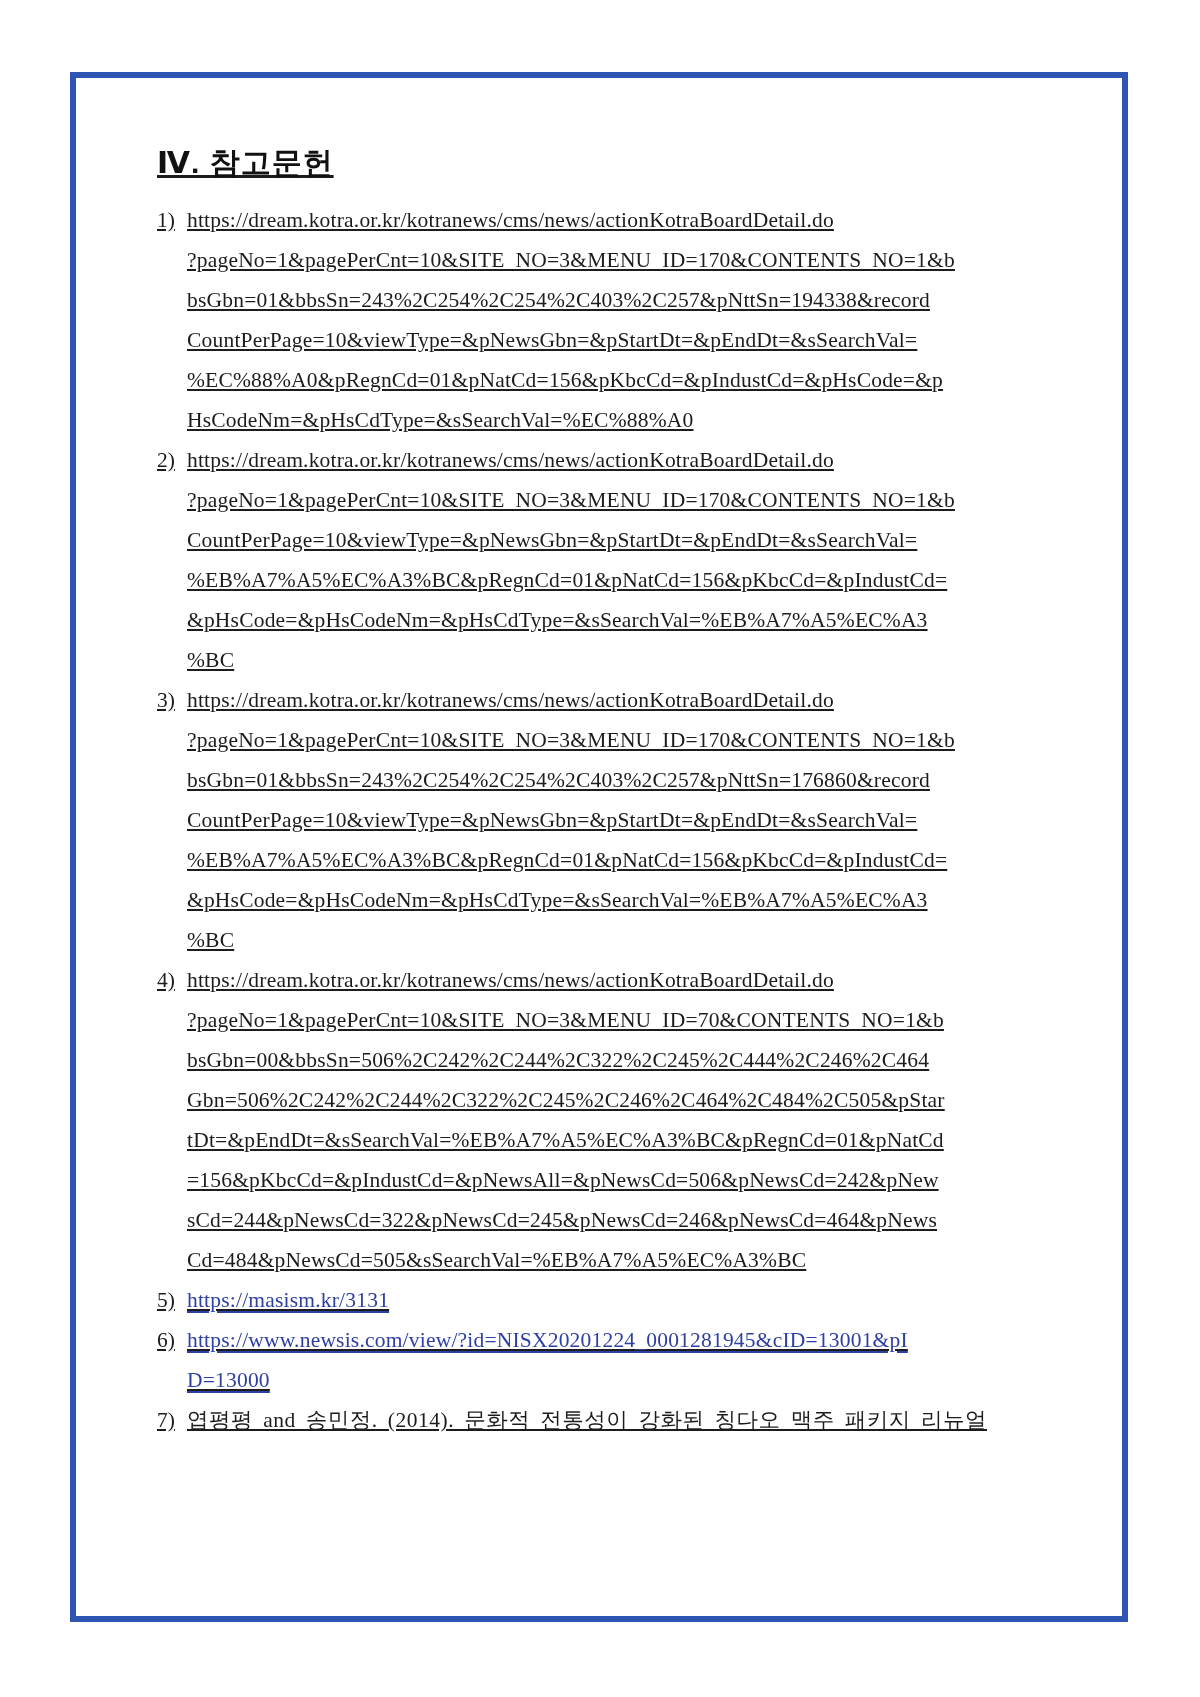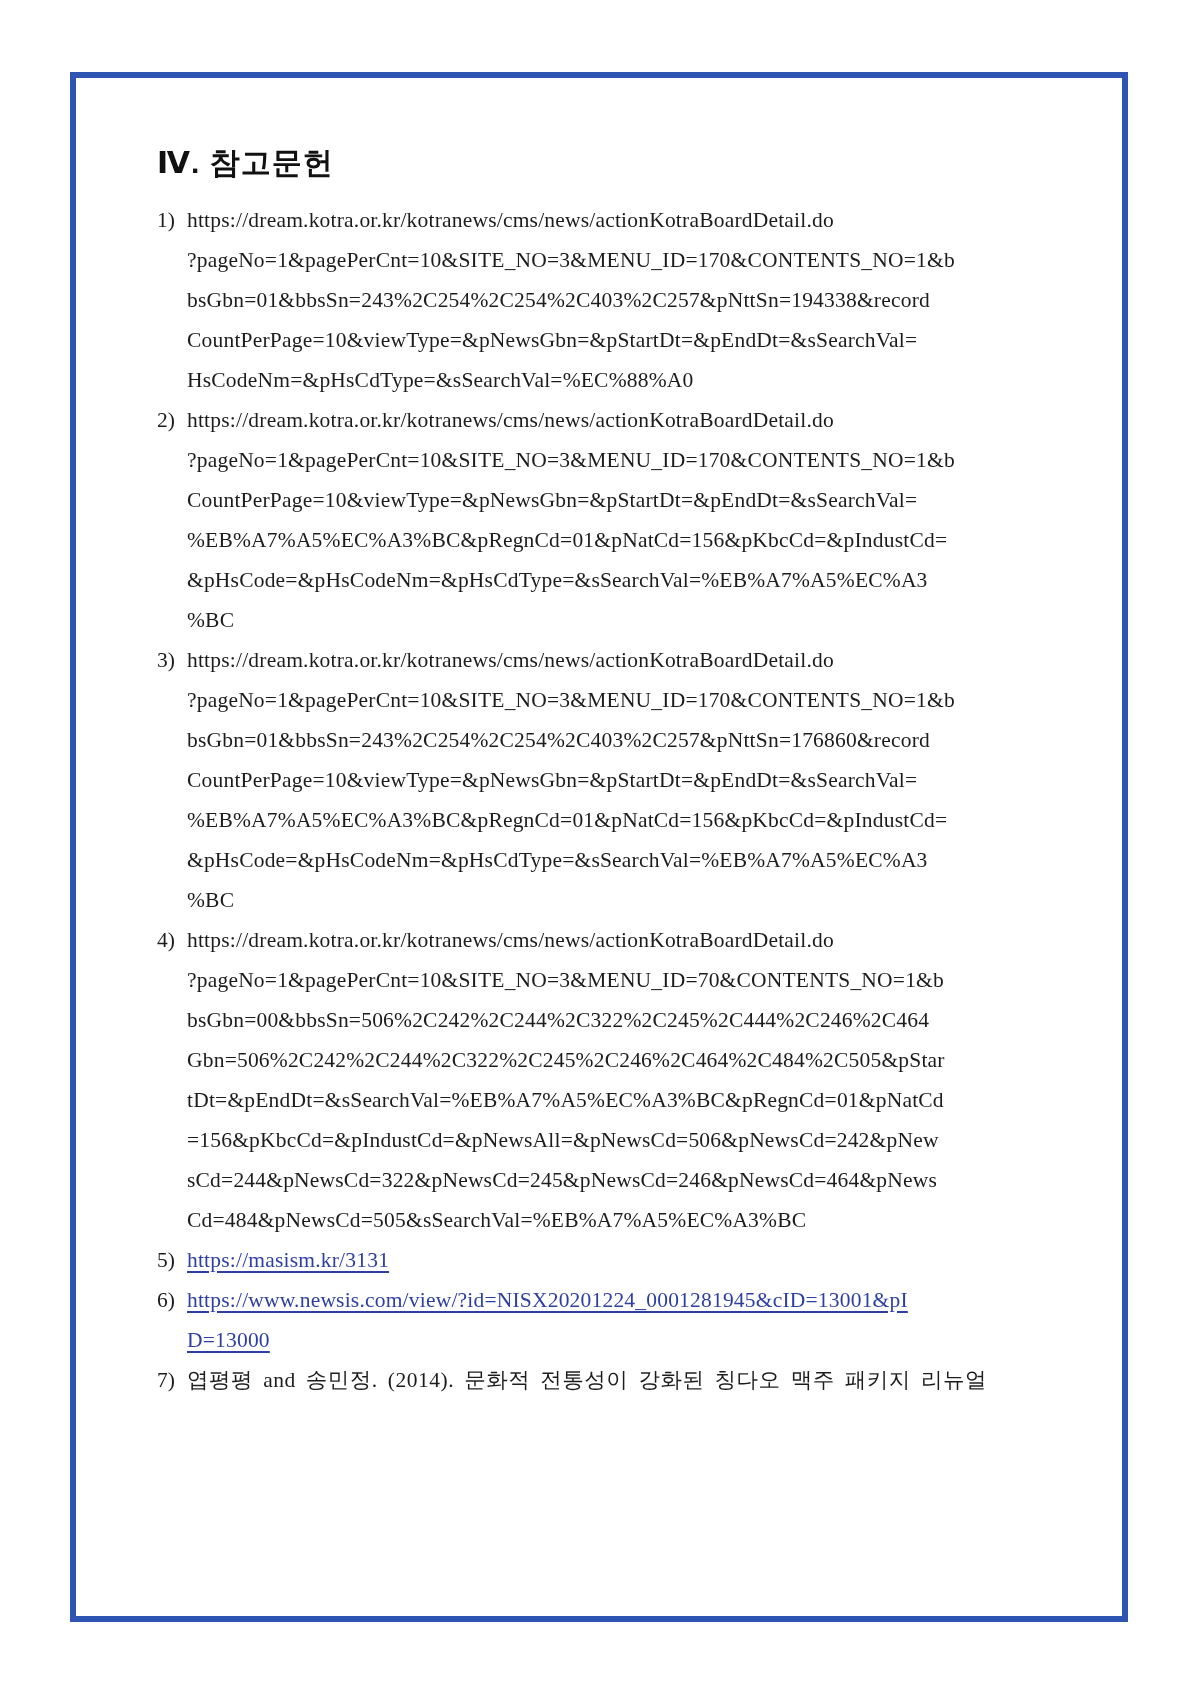--- a/index.html
+++ b/index.html
@@ -18,20 +18,21 @@
     position: absolute;
     left: 70px;
     top: 72px;
     width: 1058px;
     height: 1550px;
     box-sizing: border-box;
     border: 6px solid var(--border-blue, #2e54b4);
     background: #ffffff;
     padding: 66px 0 0 81px;
     overflow: hidden;
+    text-decoration: underline;
   }
   .doc-heading {
     font-family: "Liberation Sans", "DejaVu Sans", sans-serif;
     font-size: 30px;
     font-weight: 700;
     letter-spacing: 1px;
     color: #111111;
     line-height: 38px;
   }
   .ref-list {
@@ -74,20 +75,21 @@
 <div class="frame">
   <div class="doc-heading">Ⅳ. 참고문헌</div>
   <div class="ref-list">
       <div class="ref-item">
         <span class="ref-num">1)</span>
         <div class="ref-lines">
           <div class="ref-line">https://dream.kotra.or.kr/kotranews/cms/news/actionKotraBoardDetail.do</div>
           <div class="ref-line">?pageNo=1&amp;pagePerCnt=10&amp;SITE_NO=3&amp;MENU_ID=170&amp;CONTENTS_NO=1&amp;b</div>
           <div class="ref-line">bsGbn=01&amp;bbsSn=243%2C254%2C254%2C403%2C257&amp;pNttSn=194338&amp;record</div>
           <div class="ref-line">CountPerPage=10&amp;viewType=&amp;pNewsGbn=&amp;pStartDt=&amp;pEndDt=&amp;sSearchVal=</div>
+          <div class="ref-line">%EC%88%A0&amp;pRegnCd=01&amp;pNatCd=156&amp;pKbcCd=&amp;pIndustCd=&amp;pHsCode=&amp;p</div>
           <div class="ref-line">HsCodeNm=&amp;pHsCdType=&amp;sSearchVal=%EC%88%A0</div>
         </div>
       </div>
       <div class="ref-item">
         <span class="ref-num">2)</span>
         <div class="ref-lines">
           <div class="ref-line">https://dream.kotra.or.kr/kotranews/cms/news/actionKotraBoardDetail.do</div>
           <div class="ref-line">?pageNo=1&amp;pagePerCnt=10&amp;SITE_NO=3&amp;MENU_ID=170&amp;CONTENTS_NO=1&amp;b</div>
           <div class="ref-line">CountPerPage=10&amp;viewType=&amp;pNewsGbn=&amp;pStartDt=&amp;pEndDt=&amp;sSearchVal=</div>
           <div class="ref-line">%EB%A7%A5%EC%A3%BC&amp;pRegnCd=01&amp;pNatCd=156&amp;pKbcCd=&amp;pIndustCd=</div>

